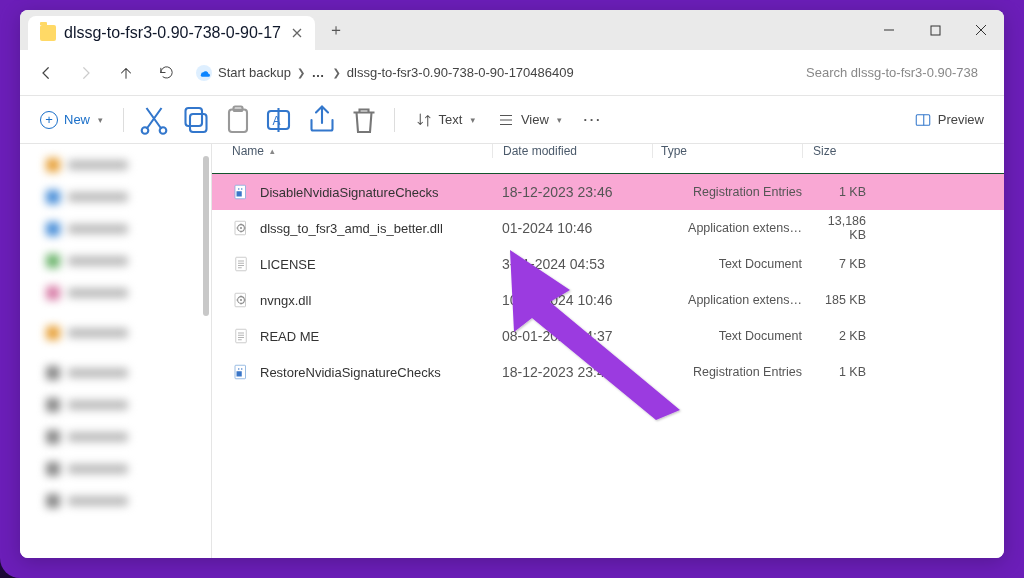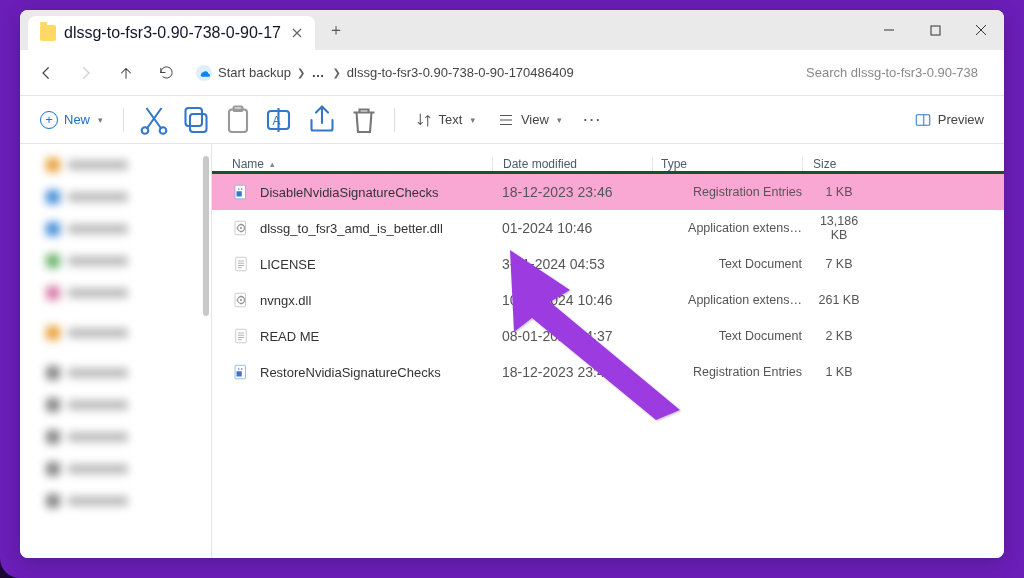--- a/index.html
+++ b/index.html
@@ -32,33 +32,33 @@
   .tb-icon{width:36px;height:32px;display:flex;align-items:center;justify-content:center;color:#3377cc;}
   .tb-icon.gray{color:#777;}
   .tb-right{margin-left:auto;display:flex;align-items:center;gap:4px;}
   .content { display:flex; height: calc(100% - 134px); background:#fff;}
   .nav-pane { width:192px; border-right:1px solid #e5e5e5; padding:8px 8px; position:relative; overflow:hidden;}
   .nav-item{height:26px;display:flex;align-items:center;gap:8px;padding-left:18px;margin-bottom:6px;filter:blur(4px);}
   .nav-item .sq{width:14px;height:14px;border-radius:2px;}
   .nav-item .lbl{width:60px;height:10px;background:#bbb;border-radius:3px;}
   .scroll-thumb{position:absolute;right:2px;top:12px;width:6px;height:160px;background:#c8c8c8;border-radius:3px;}
   .file-area{flex:1;}
-  .columns{height:30px;display:flex;align-items:flex-end;border-bottom:3px solid #14532d;font-size:12px;color:#4b5a6b;padding-left:20px;}
+  .columns{height:30px;display:flex;align-items:flex-start;border-bottom:1px solid #14532d;font-size:12px;color:#4b5a6b;padding-left:20px;}
   .col-name{width:260px;display:flex;align-items:center;gap:6px;}
   .col-date{width:160px;border-left:1px solid #e8e8e8;padding-left:10px;}
   .col-type{width:150px;border-left:1px solid #e8e8e8;padding-left:8px;}
   .col-size{width:80px;border-left:1px solid #e8e8e8;padding-left:10px;}
   .sort-ind{font-size:9px;color:#888;}
   .rows{}
   .row{height:36px;display:flex;align-items:center;padding-left:20px;font-size:13px;color:#333;}
   .row.selected{background:#f9a8d4;}
   .r-name{width:260px;display:flex;align-items:center;gap:10px;}
   .r-date{width:160px;padding-left:10px;color:#555;font-size:14px;}
   .r-type{width:150px;padding-left:10px;color:#555;font-size:12.5px;white-space:nowrap;overflow:hidden;text-overflow:ellipsis;text-align:right;}
-  .r-size{width:80px;padding-left:10px;color:#555;font-size:12.5px;text-align:center;padding-right:16px;}
+  .r-size{width:80px;padding-left:10px;color:#555;font-size:12.5px;text-align:right;padding-right:16px;}
   .ficon{width:18px;height:18px;display:flex;align-items:center;justify-content:center;}
   .ficon svg{width:18px;height:18px;}
   .arrow-overlay{position:absolute;left:460px;top:230px;pointer-events:none;z-index:100;}
   .chev{font-size:10px;color:#666;}
   .drop{font-size:9px;color:#777;margin-left:2px;}
   .halloween{position:absolute;right:-8px;top:200px;width:40px;height:120px;background:radial-gradient(circle at 30% 30%, #ff9933, #cc5500);border-radius:20px 0 0 20px;opacity:.6;z-index:-1;}
   .bottom-dark{position:absolute;bottom:0;left:0;width:40px;height:200px;background:linear-gradient(to top,#1a0833,transparent);z-index:-1;}
 </style>
 </head>
 <body>
@@ -320,21 +320,21 @@
                     <rect x="4" y="3" width="14" height="18" rx="1" fill="#fff" stroke="#bbb"></rect>
                     <circle cx="12" cy="12" r="4.5" fill="none" stroke="#888" stroke-width="1.4"></circle>
                     <circle cx="12" cy="12" r="1.3" fill="#888"></circle>
                     <path d="M12 7v-1M12 18v-1M7 12h-1M18 12h-1" stroke="#888" stroke-width="1.4"></path>
                   </svg>
                 </span>
                 <span>nvngx.dll</span>
               </div>
     <div class="r-date">10-01-2024 10:46</div>
     <div class="r-type">Application extens…</div>
-    <div class="r-size">261 KB</div>
+    <div class="r-size">185 KB</div>
             </div>
             <div class="row">
     <div class="r-name">
                 <span class="ficon">
                   <svg viewBox="0 0 24 24">
                     <rect x="5" y="3" width="14" height="18" rx="1" fill="#fff" stroke="#bbb"></rect>
                     <path d="M8 8h8M8 11h8M8 14h8M8 17h5" stroke="#aaa" stroke-width="1.2"></path>
                   </svg>
                 </span>
                 <span>READ ME</span>

